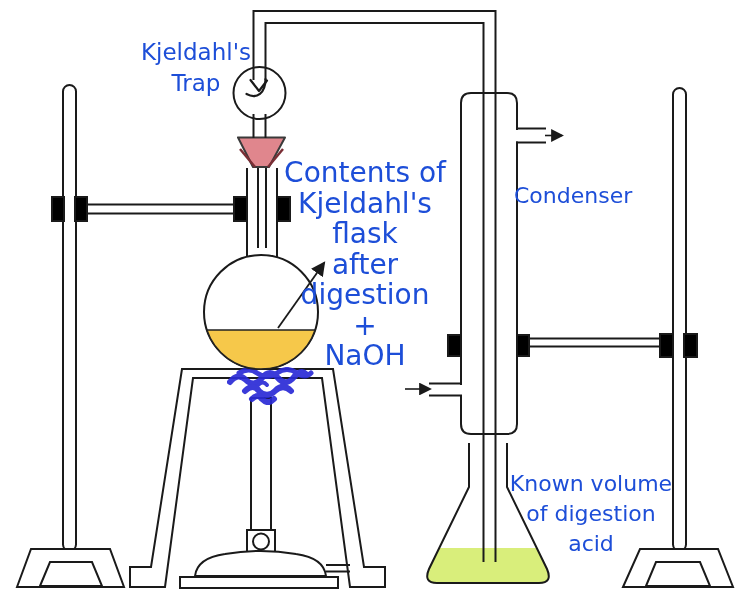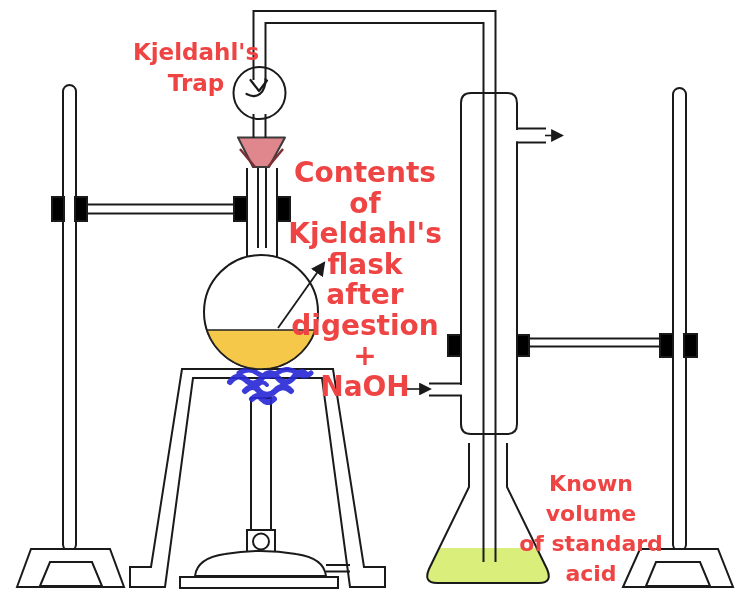--- a/index.html
+++ b/index.html
@@ -1,19 +1,19 @@
 <!DOCTYPE html>
 <html><head>
 <meta charset="utf-8">
 <style>
   html,body{margin:0;padding:0;background:#fff;}
   #stage{position:relative;width:749px;height:600px;background:#fff;overflow:hidden;
          font-family:"DejaVu Sans","Liberation Sans",sans-serif;color:#1a1a1a;}
   #apparatus{position:absolute;left:0;top:0;}
-  .lbl{position:absolute;white-space:pre-line;text-align:center;color:#ef4444;font-weight:bold;}
+  .lbl{position:absolute;white-space:pre-line;text-align:center;color:#1d4ed8;}
   .lbl-trap{left:120px;top:37px;width:152px;font-size:23px;line-height:31px;}
   .lbl-contents{left:279px;top:158px;width:172px;font-size:28px;line-height:30.5px;}
   .lbl-condenser{left:514px;top:183px;width:140px;font-size:22px;text-align:left;}
   .lbl-acid{left:508px;top:469px;width:166px;font-size:22px;line-height:30px;}
 </style>
 </head>
 <body>
 
 <div id="stage">
 
@@ -126,17 +126,18 @@
   <path fill="none" stroke="#1a1a1a" stroke-width="2" d="M469,443 V487 L429,569 Q423,583 437,583 H539 Q553,583 547,569 L507,487 V443"></path>
 </svg>
 
 <div class="lbl lbl-trap">Kjeldahl's
 Trap</div>
 <div class="lbl lbl-contents">Contents of
 Kjeldahl's flask
 after digestion
 +
 NaOH</div>
+<div class="lbl lbl-condenser">Condenser</div>
 <div class="lbl lbl-acid">Known volume
-of standard
+of digestion
 acid</div>
 
 </div>
 
 </body></html>

